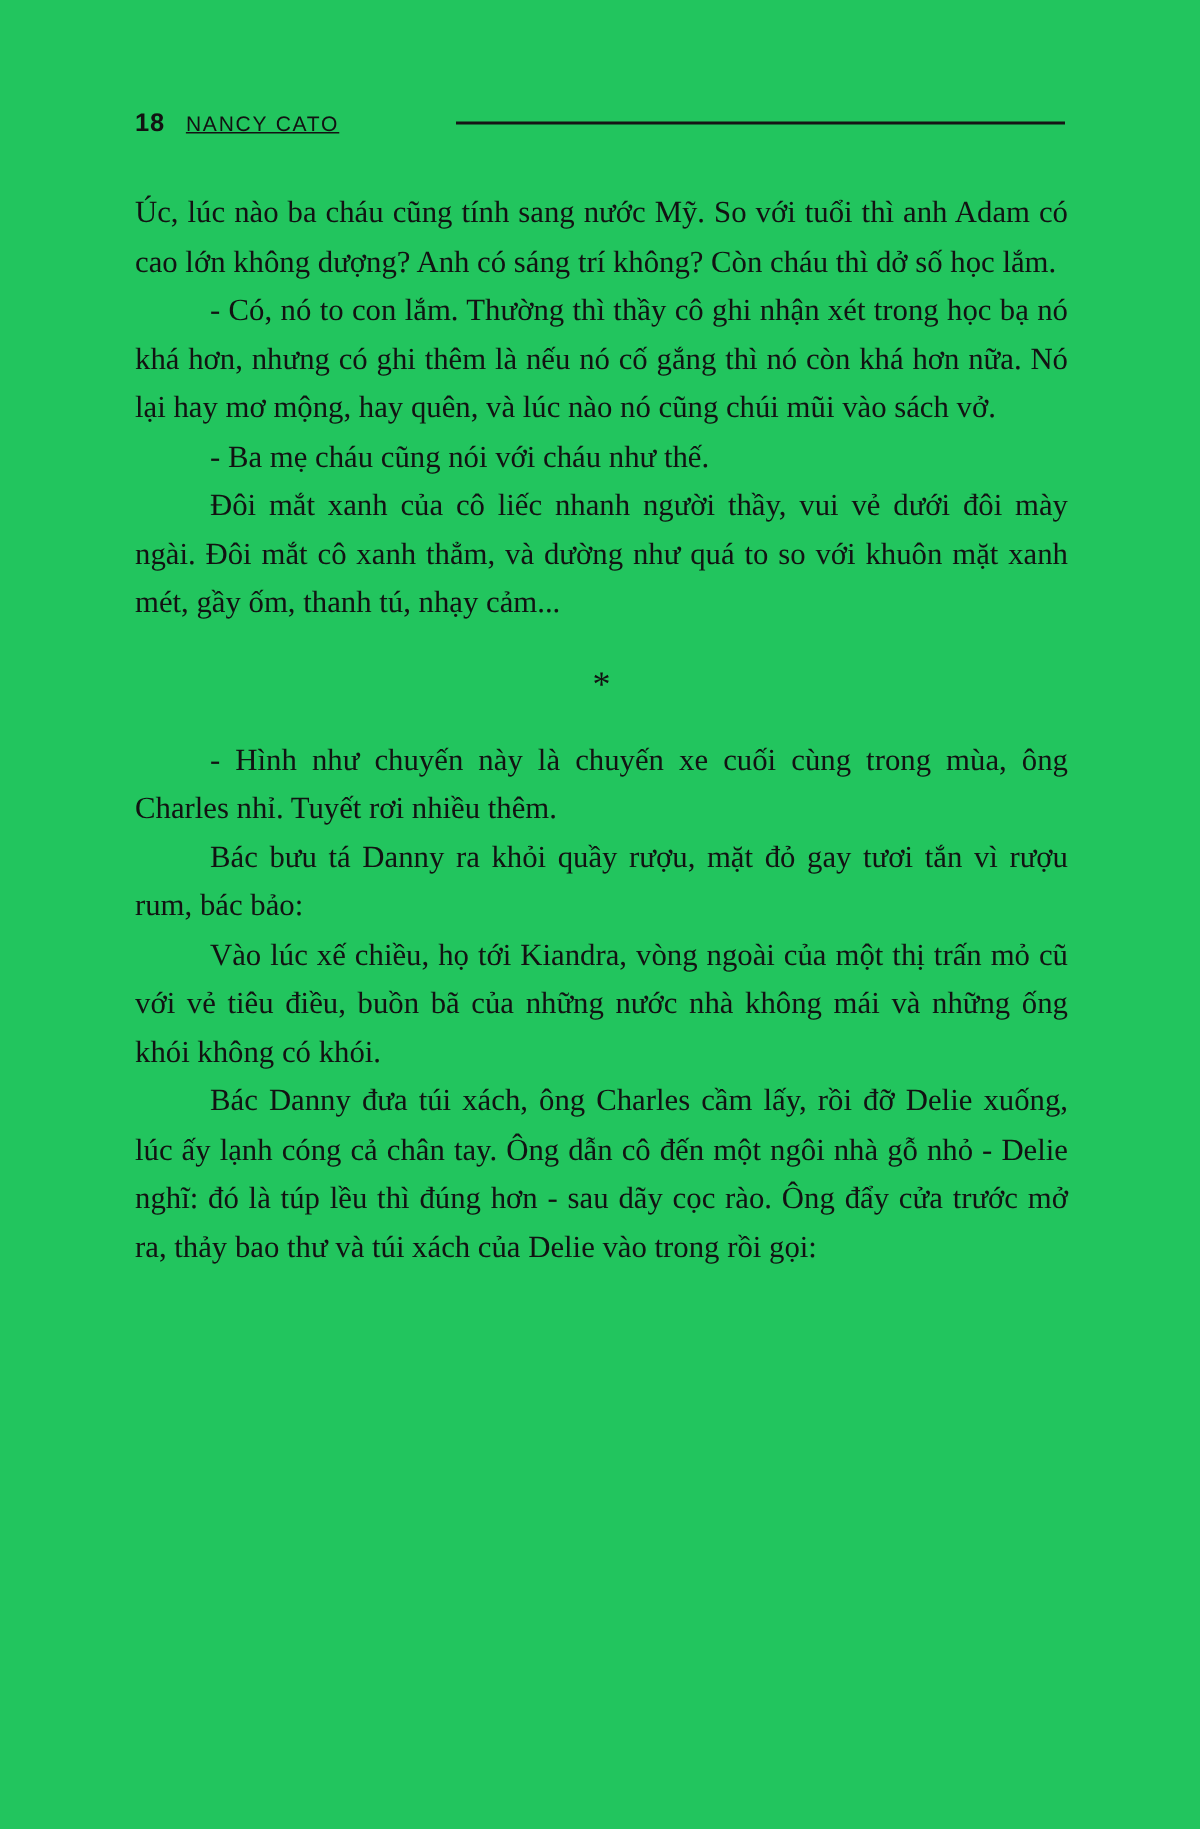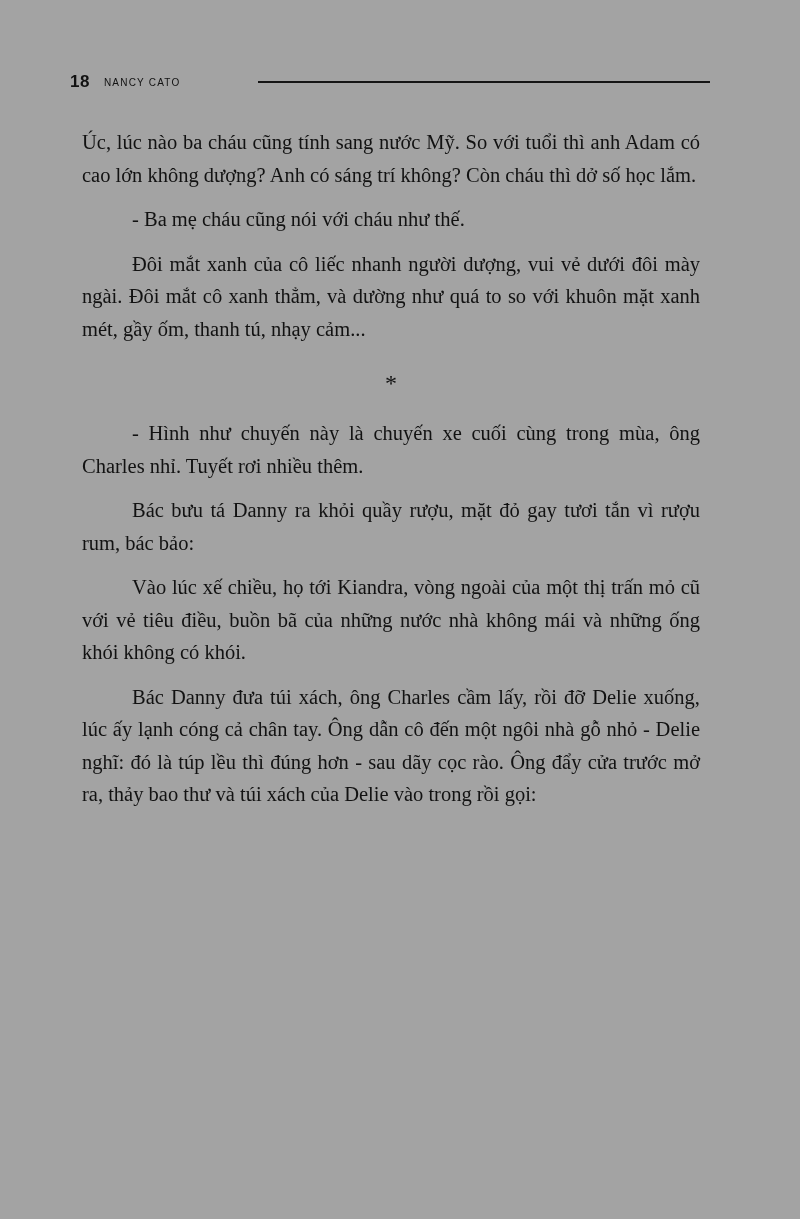--- a/index.html
+++ b/index.html
@@ -3,57 +3,58 @@
 <meta charset="utf-8">
 <style>
   html, body {
     margin: 0;
     padding: 0;
     background: #ffffff;
   }
   .page {
     width: 800px;
     height: 1219px;
-    background: #a3a3a3;
+    background: #22c55e;
     color: #121212;
     box-sizing: border-box;
-    padding: 72px 88px 0 70px;
+    padding: 72px 88px 0 90px;
     font-family: "Liberation Serif", serif;
     overflow: hidden;
   }
   .running-header {
     display: flex;
     align-items: center;
     font-family: "Liberation Sans", sans-serif;
     margin-bottom: 34px;
   }
   .page-number {
     font-weight: bold;
     font-size: 17px;
     letter-spacing: 0.5px;
   }
   .author-name {
-    font-size: 10px;
+    font-size: 14px;
     letter-spacing: 1.2px;
     margin-left: 14px;
+    text-decoration: underline;
   }
   .header-rule {
     flex: 1;
     height: 2px;
     background: #151515;
     margin-left: 78px;
     margin-right: 2px;
   }
   .body-text {
     font-size: 20.5px;
     line-height: 32.5px;
     text-align: justify;
   }
   p.para {
-    margin: 12px;
+    margin: 0;
     text-indent: 50px;
   }
   p.para.continuation {
     text-indent: 0;
   }
   .section-separator {
     text-align: center;
     font-size: 24px;
     line-height: 24px;
     margin: 26px 0 22px 0;
@@ -65,22 +66,23 @@
 <div class="page">
 
   <div class="running-header">
     <span class="page-number">18</span>
     <span class="author-name">NANCY CATO</span>
     <span class="header-rule"></span>
   </div>
 
   <div class="body-text">
     <p class="para continuation">Úc, lúc nào ba cháu cũng tính sang nước Mỹ. So với tuổi thì anh Adam có cao lớn không dượng? Anh có sáng trí không? Còn cháu thì dở số học lắm.</p>
+    <p class="para">- Có, nó to con lắm. Thường thì thầy cô ghi nhận xét trong học bạ nó khá hơn, nhưng có ghi thêm là nếu nó cố gắng thì nó còn khá hơn nữa. Nó lại hay mơ mộng, hay quên, và lúc nào nó cũng chúi mũi vào sách vở.</p>
     <p class="para">- Ba mẹ cháu cũng nói với cháu như thế.</p>
-    <p class="para">Đôi mắt xanh của cô liếc nhanh người dượng, vui vẻ dưới đôi mày ngài. Đôi mắt cô xanh thẳm, và dường như quá to so với khuôn mặt xanh mét, gầy ốm, thanh tú, nhạy cảm...</p>
+    <p class="para">Đôi mắt xanh của cô liếc nhanh người thầy, vui vẻ dưới đôi mày ngài. Đôi mắt cô xanh thẳm, và dường như quá to so với khuôn mặt xanh mét, gầy ốm, thanh tú, nhạy cảm...</p>
 
     <div class="section-separator">*</div>
 
     <p class="para">- Hình như chuyến này là chuyến xe cuối cùng trong mùa, ông Charles nhỉ. Tuyết rơi nhiều thêm.</p>
     <p class="para">Bác bưu tá Danny ra khỏi quầy rượu, mặt đỏ gay tươi tắn vì rượu rum, bác bảo:</p>
     <p class="para">Vào lúc xế chiều, họ tới Kiandra, vòng ngoài của một thị trấn mỏ cũ với vẻ tiêu điều, buồn bã của những nước nhà không mái và những ống khói không có khói.</p>
     <p class="para">Bác Danny đưa túi xách, ông Charles cầm lấy, rồi đỡ Delie xuống, lúc ấy lạnh cóng cả chân tay. Ông dẫn cô đến một ngôi nhà gỗ nhỏ - Delie nghĩ: đó là túp lều thì đúng hơn - sau dãy cọc rào. Ông đẩy cửa trước mở ra, thảy bao thư và túi xách của Delie vào trong rồi gọi:</p>
   </div>
 
 </div>

